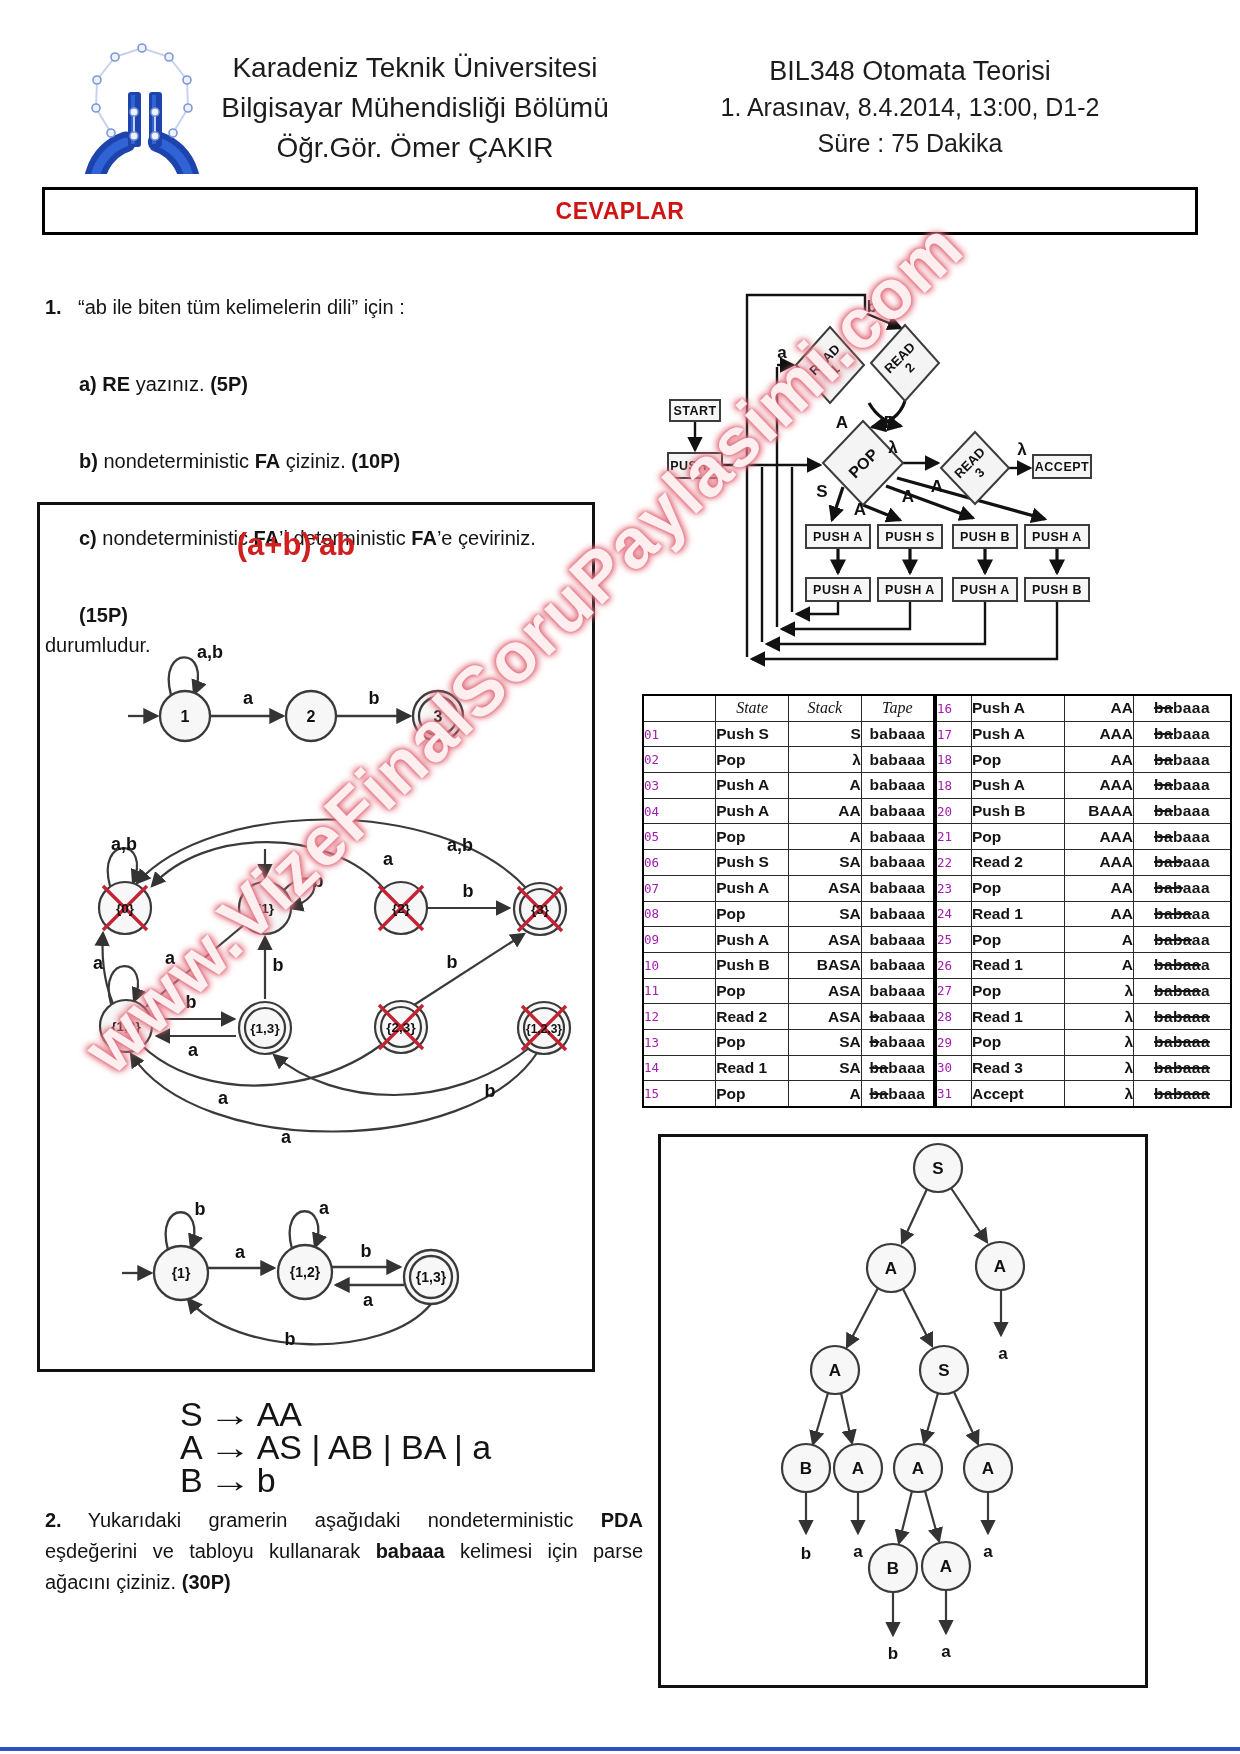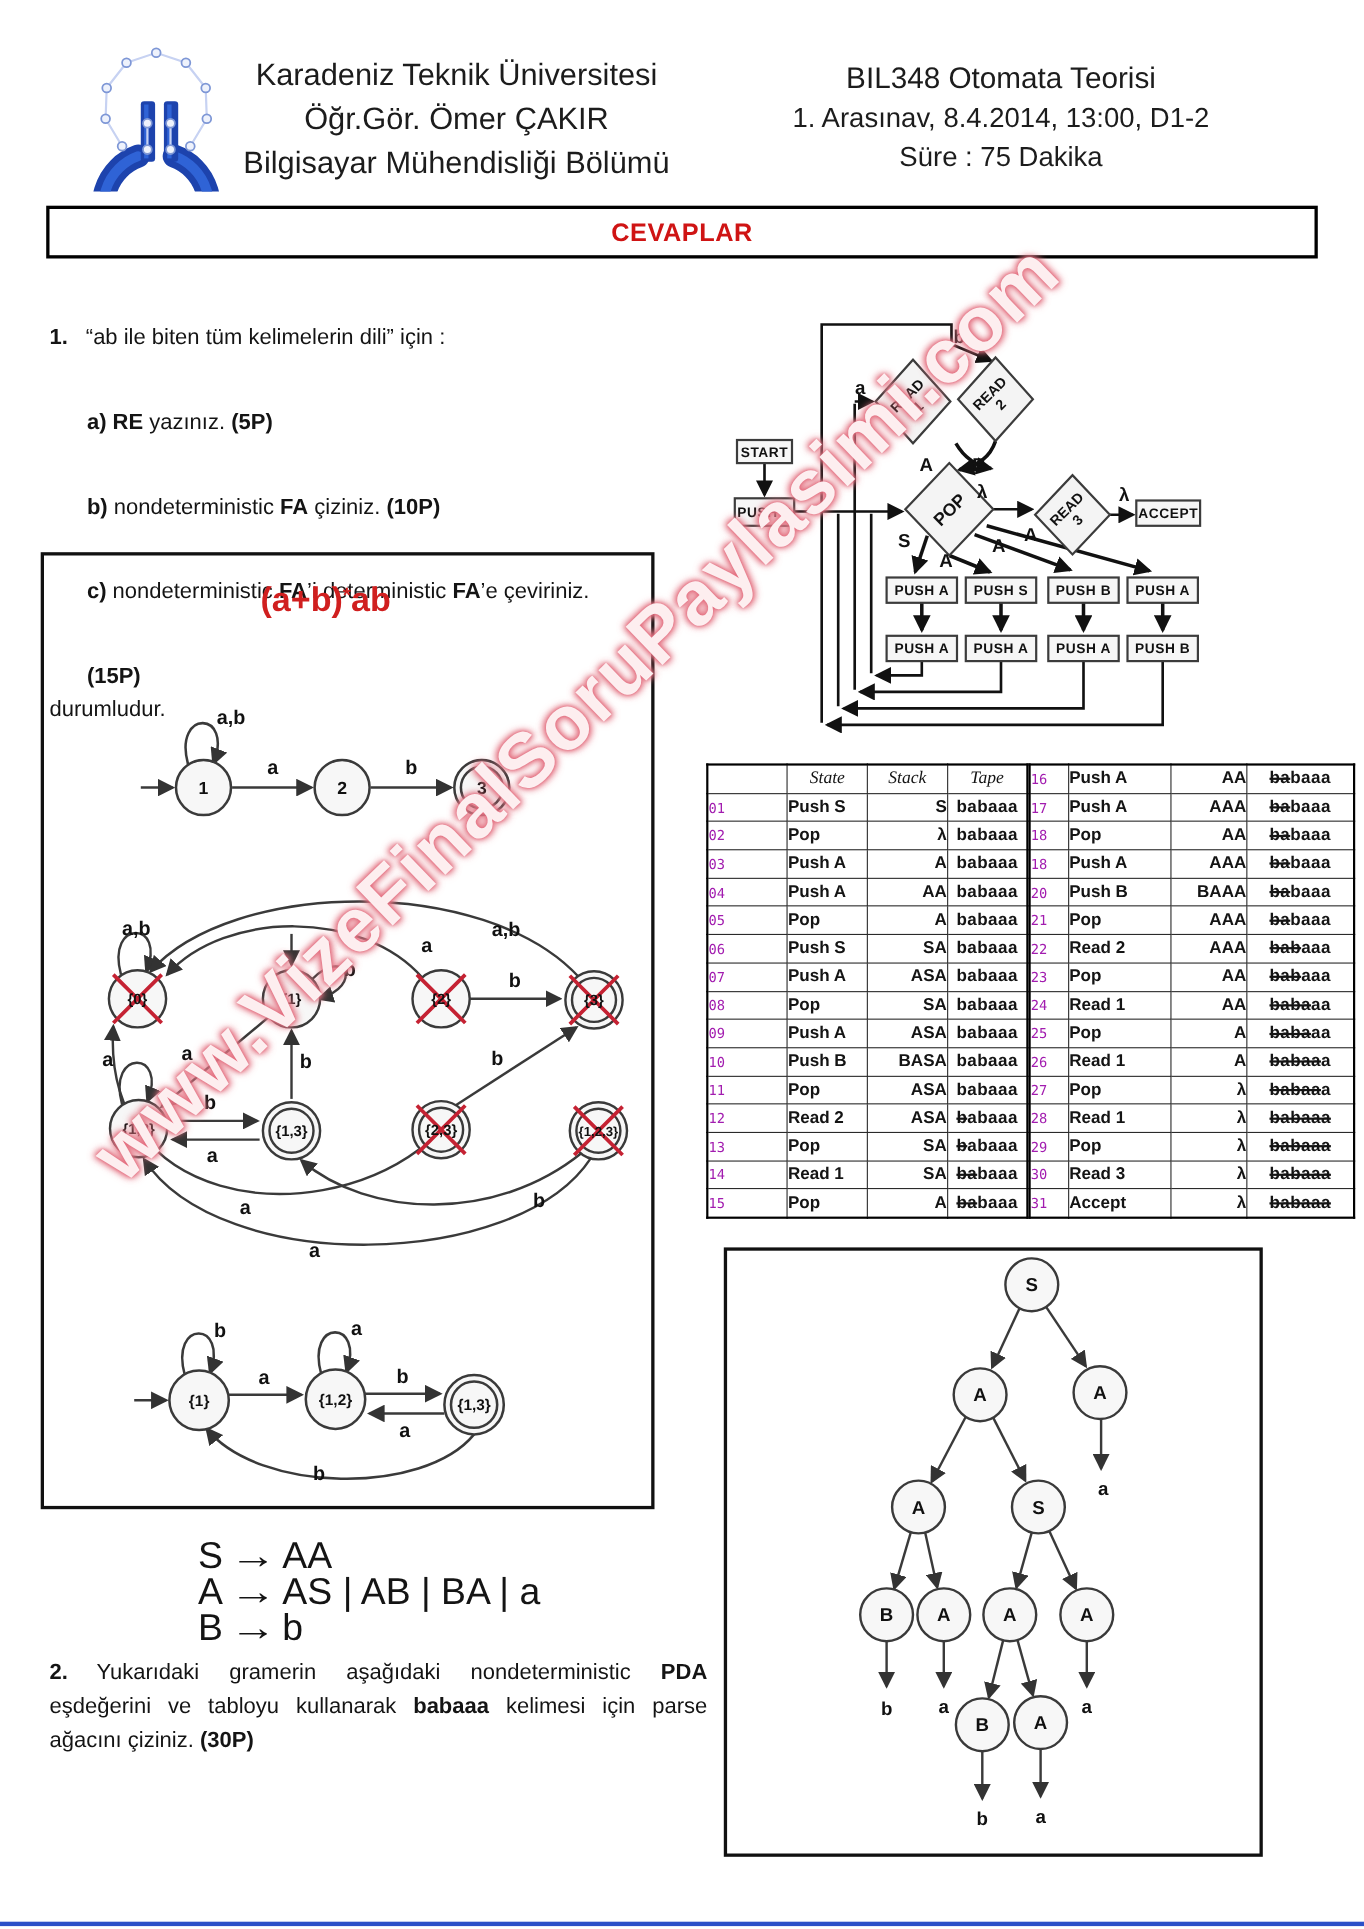--- a/index.html
+++ b/index.html
@@ -91,22 +91,22 @@
         <circle cx="101" cy="101" r="4"></circle>
       <circle cx="62" cy="80" r="4"></circle>
         <circle cx="83" cy="80" r="4"></circle>
       <circle cx="62" cy="104" r="4"></circle>
         <circle cx="83" cy="104" r="4"></circle>
     </g>
   </svg>
 
   <div class="abs hdr-left">
     <div class="hdr-line">Karadeniz Teknik Üniversitesi</div>
+    <div class="hdr-line">Bilgisayar Mühendisliği Bölümü</div>
     <div class="hdr-line">Öğr.Gör. Ömer ÇAKIR</div>
-    <div class="hdr-line">Bilgisayar Mühendisliği Bölümü</div>
   </div>
   <div class="abs hdr-right">
     <div class="hdr-line" style="font-size:27px">BIL348 Otomata Teorisi</div>
     <div class="hdr-line" style="font-size:25px">1. Arasınav, 8.4.2014, 13:00, D1-2</div>
     <div class="hdr-line" style="font-size:25px">Süre : 75 Dakika</div>
   </div>
 
   <div class="abs cevap-bar">
     <div class="cevap-txt">CEVAPLAR</div>
   </div>

